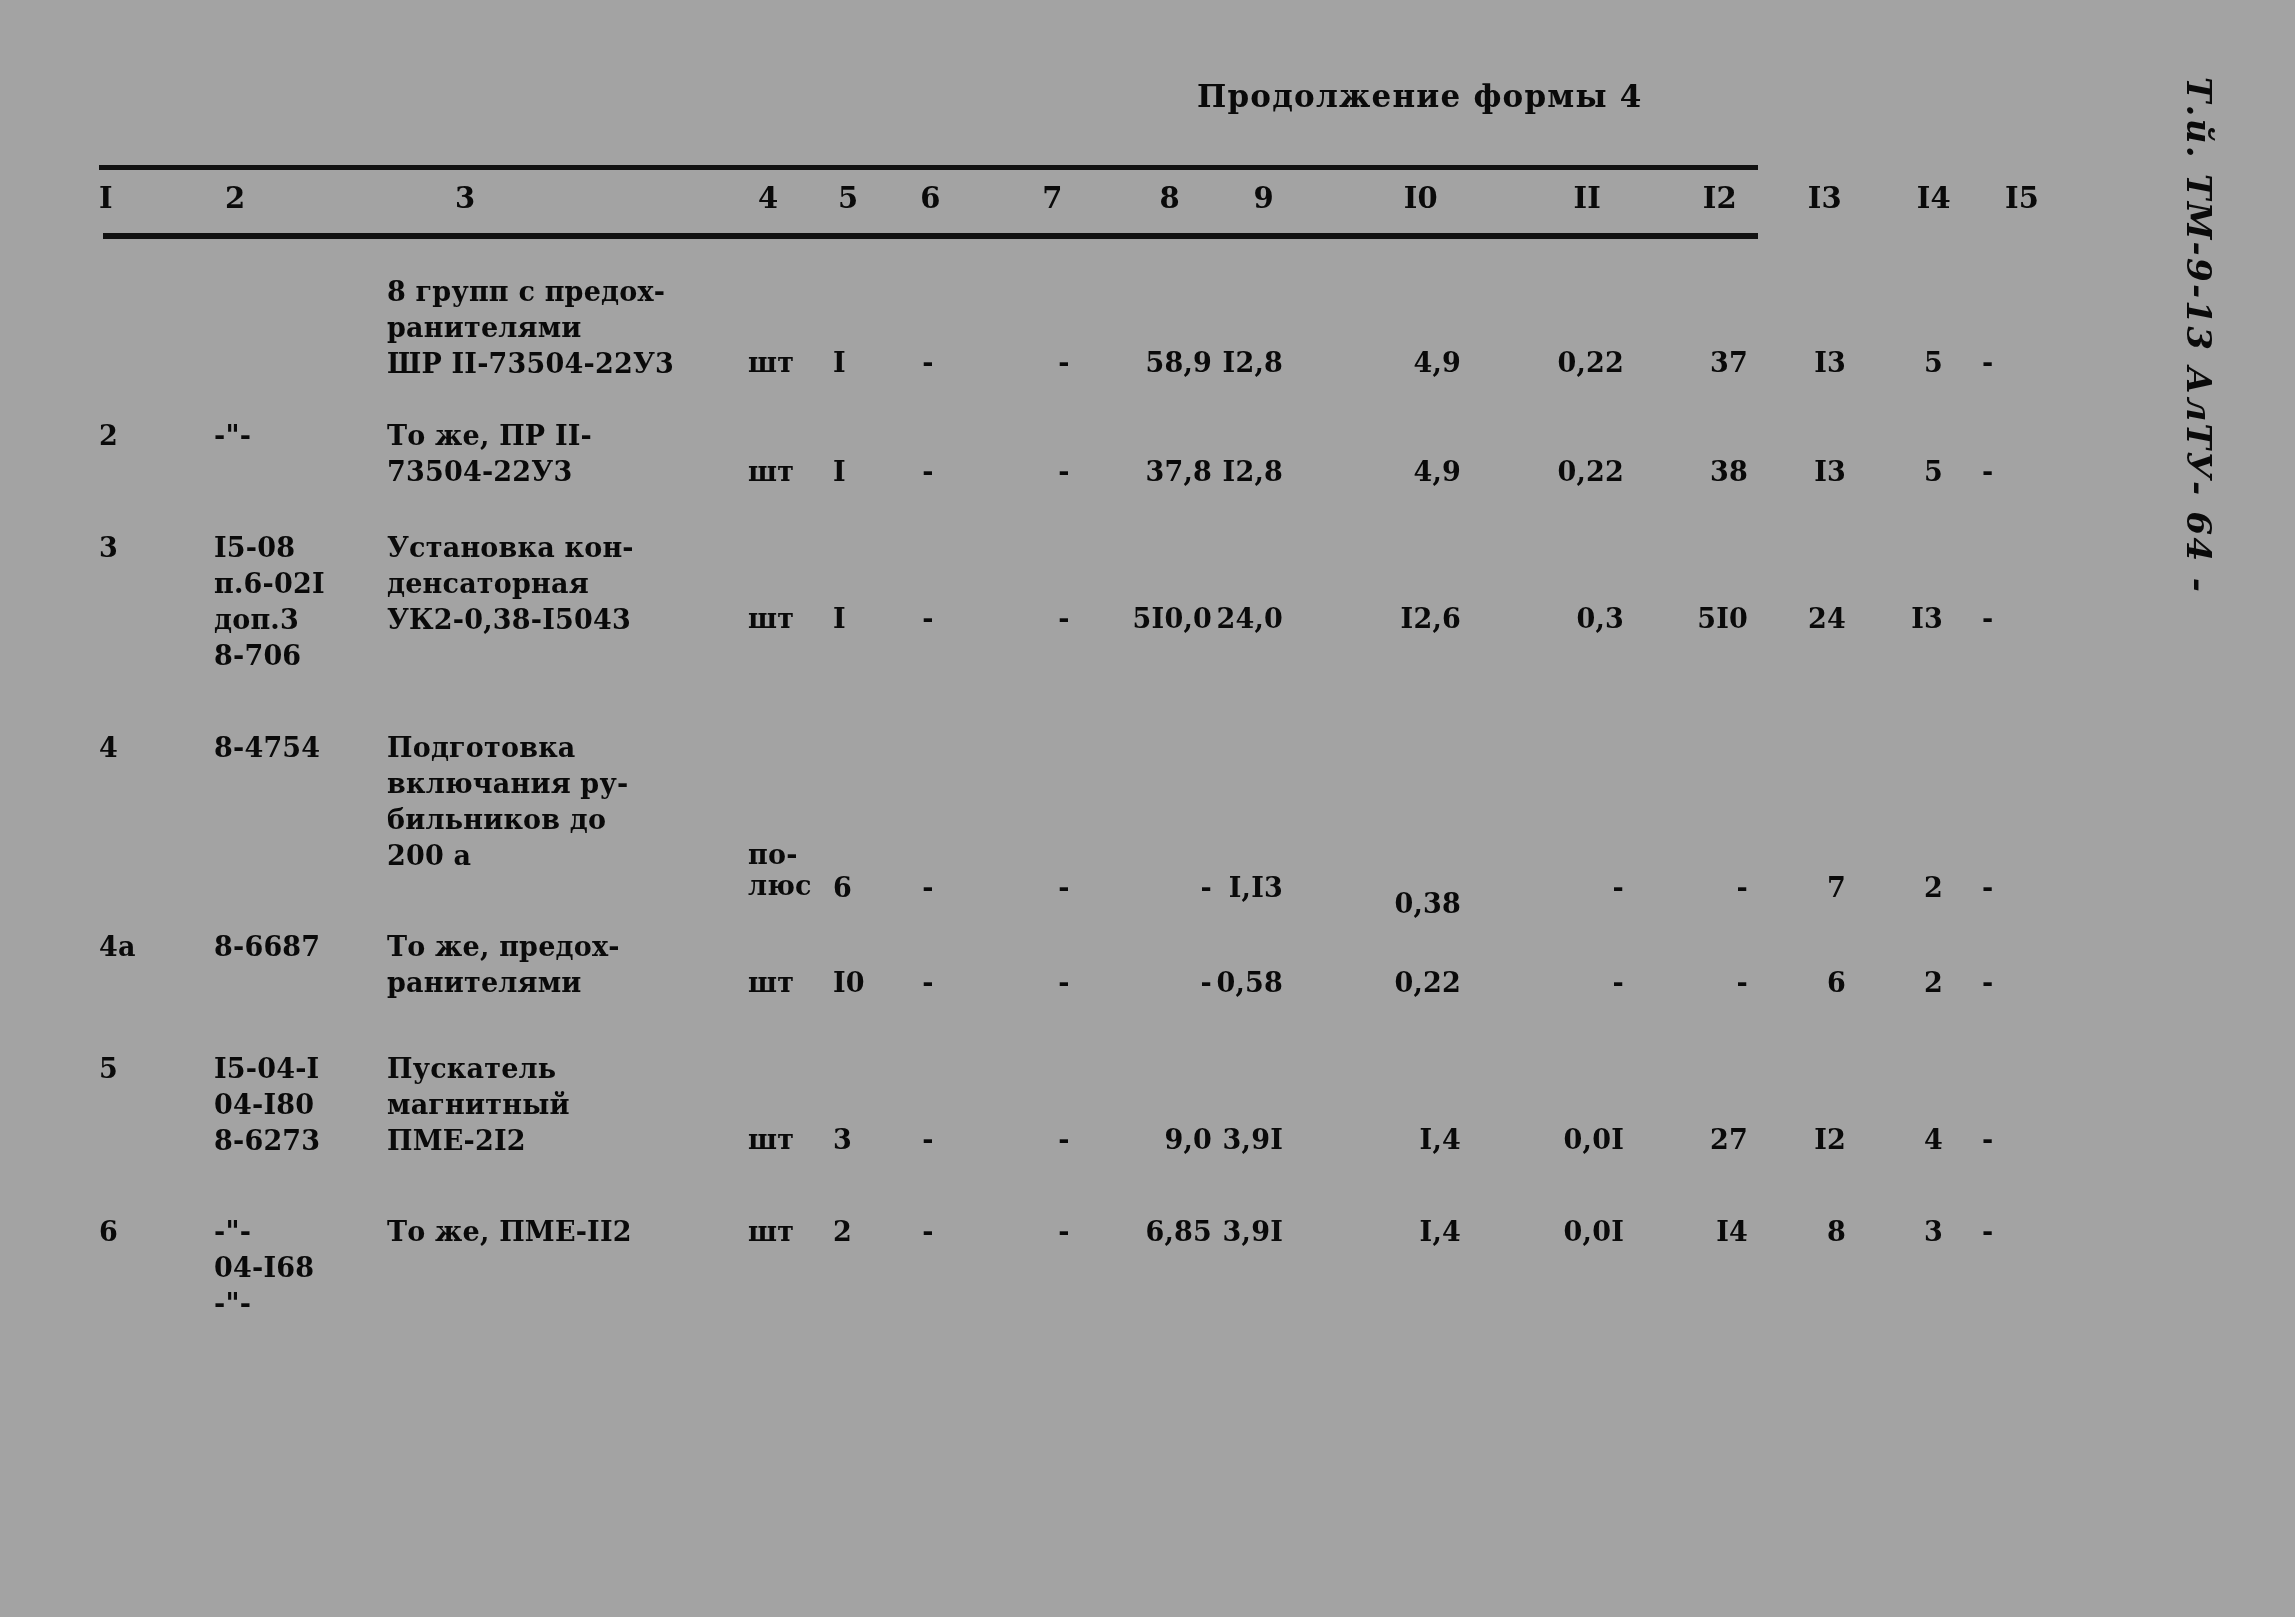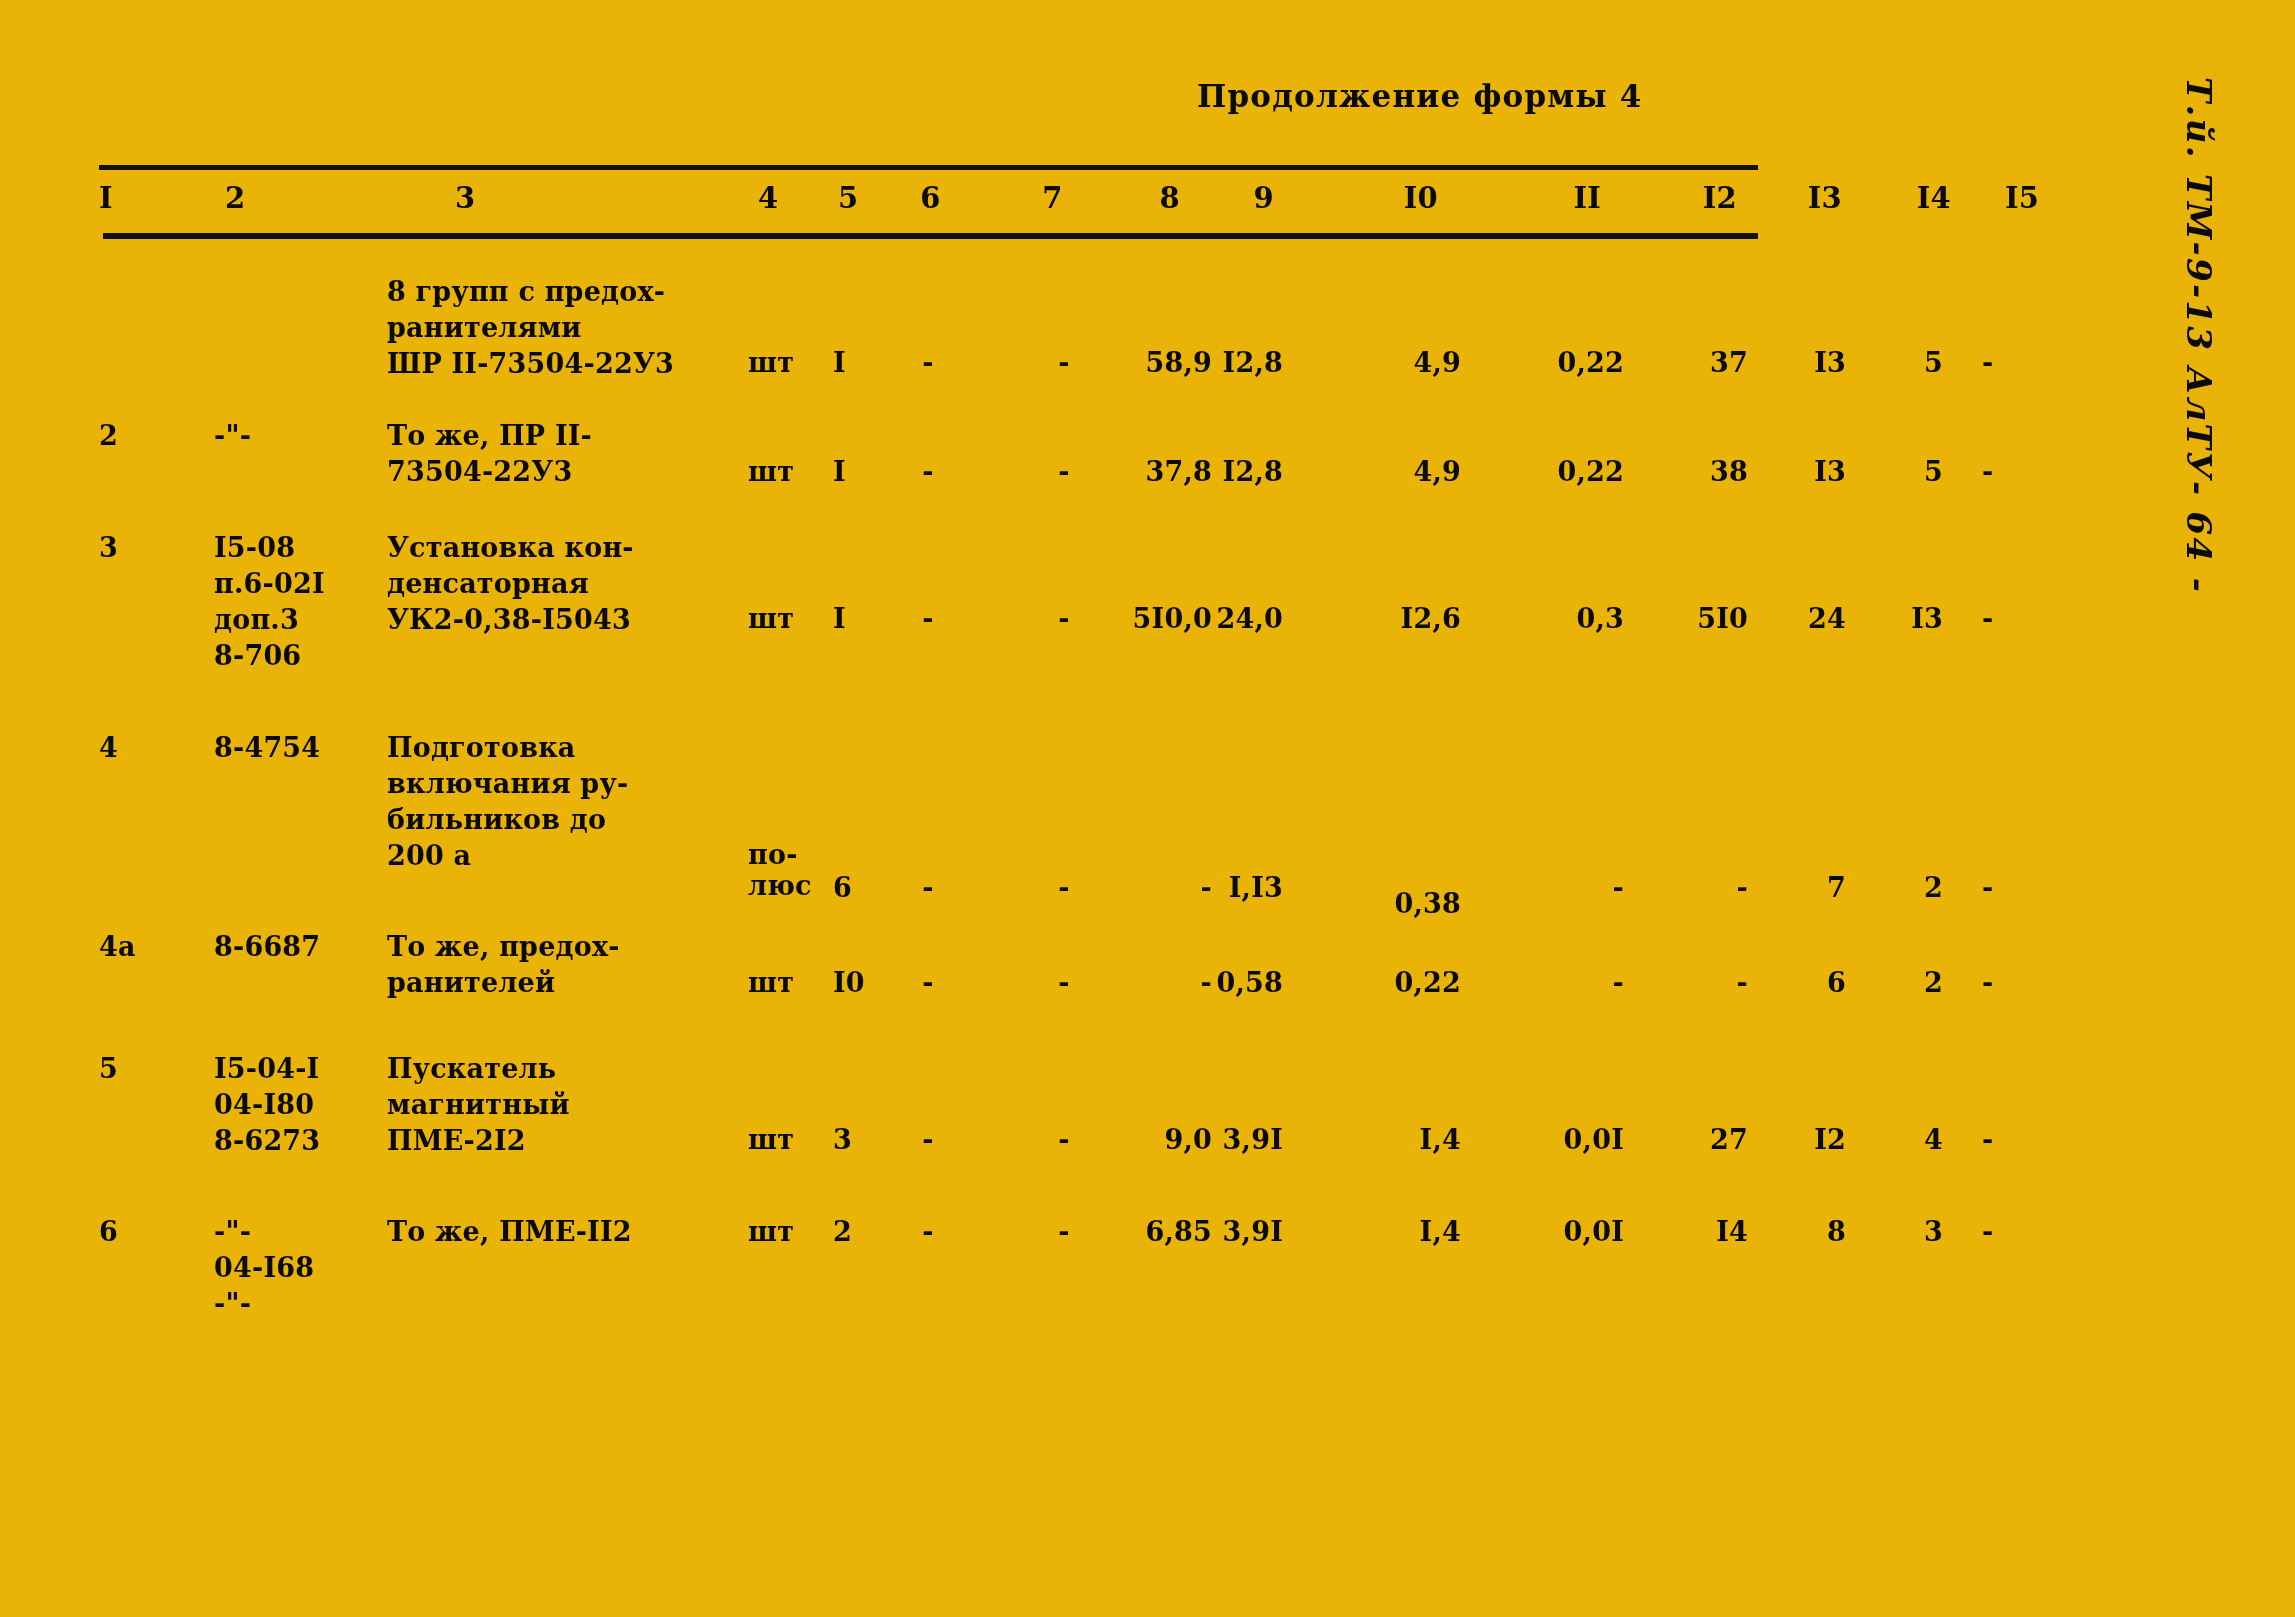--- a/index.html
+++ b/index.html
@@ -13,21 +13,21 @@
     position: relative;
     font-family: "Liberation Serif", "DejaVu Serif", serif;
     color: #0a0a0a;
     overflow: hidden;
   }
 
   
   .page {
     position: absolute;
     inset: 0;
-    background: #eab308;
+    background: #a3a3a3;
   }
 
   
   .form-continuation {
     position: absolute;
     left: 1197px;
     top: 78px;
     font-size: 31px;
     font-weight: 700;
     letter-spacing: 1.2px;
@@ -252,21 +252,21 @@
       <div class="cell c12" style="top:140px">-</div>
       <div class="cell c13" style="top:140px">7</div>
       <div class="cell c14" style="top:140px">2</div>
       <div class="cell c15" style="top:140px">-</div>
     </div>
 
     <div class="row" style="top:929px">
       <div class="cell c1" style="top:0">4а</div>
       <div class="cell c2" style="top:0">8-6687</div>
       <div class="cell c3" style="top:0">То же, предох-
-ранителей</div>
+ранителями</div>
       <div class="cell c4" style="top:36px">шт</div>
       <div class="cell c5" style="top:36px">I0</div>
       <div class="cell c6" style="top:36px">-</div>
       <div class="cell c7" style="top:36px">-</div>
       <div class="cell c8" style="top:36px">-</div>
       <div class="cell c9" style="top:36px">0,58</div>
       <div class="cell c10" style="top:36px">0,22</div>
       <div class="cell c11" style="top:36px">-</div>
       <div class="cell c12" style="top:36px">-</div>
       <div class="cell c13" style="top:36px">6</div>

